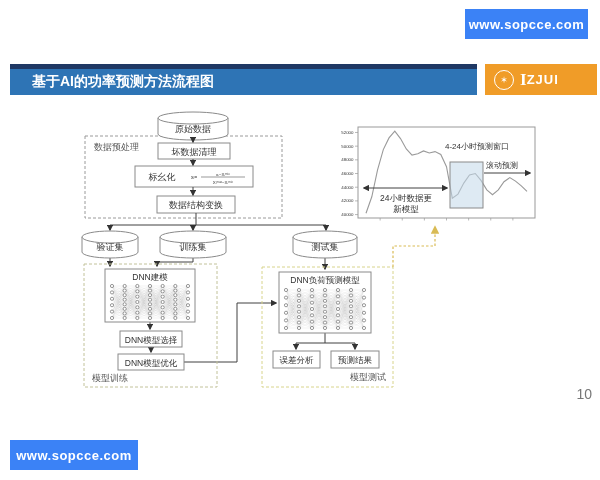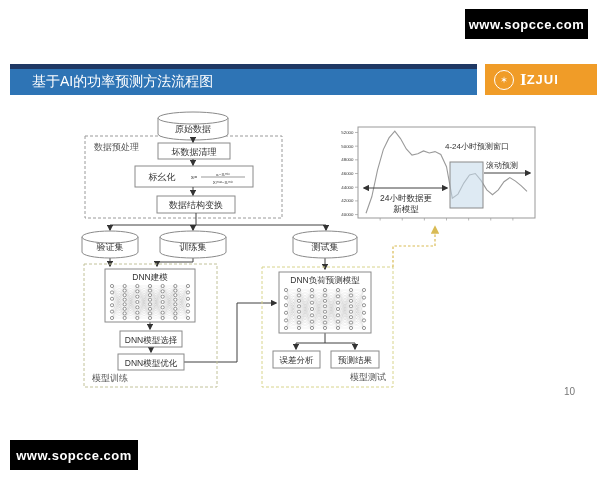--- a/index.html
+++ b/index.html
@@ -2,44 +2,44 @@
 <html><head>
 <meta charset="utf-8">
 <style>
   html,body{margin:0;padding:0;}
   body{
     width:600px;height:480px;position:relative;background:#ffffff;overflow:hidden;
     font-family:"Liberation Sans","DejaVu Sans",sans-serif;color:#333;
   }
   .abs{position:absolute;}
   .banner{
-    background:#000000;color:#fff;display:flex;align-items:center;justify-content:center;
+    background:#3b82f6;color:#fff;display:flex;align-items:center;justify-content:center;
     font-size:13px;font-weight:bold;letter-spacing:.5px;
   }
   #banner-top{left:465px;top:9px;width:123px;height:30px;}
   #banner-bottom{left:10px;top:440px;width:128px;height:30px;}
   #title-strip{left:10px;top:64px;width:467px;height:5px;background:#1f3864;}
   #title-bar{
     left:10px;top:69px;width:467px;height:26px;background:#2e74b5;color:#fff;
-    display:flex;align-items:center;font-size:14px;font-weight:normal;padding-left:22px;box-sizing:border-box;
+    display:flex;align-items:center;font-size:14px;font-weight:bold;padding-left:22px;box-sizing:border-box;
   }
   #logo-box{
     left:485px;top:64px;width:112px;height:31px;background:#f09c28;color:#fff;
     display:flex;align-items:center;box-sizing:border-box;padding-left:9px;
   }
   .seal{
     width:18px;height:18px;border:1.6px solid #fff;border-radius:50%;
     display:flex;align-items:center;justify-content:center;font-size:9px;color:#fff;flex:0 0 auto;
   }
   .block-i{
     font-family:"Liberation Serif","DejaVu Serif",serif;font-weight:bold;font-size:17px;
     margin-left:6px;line-height:1;
   }
   .logo-text{font-size:13px;font-weight:bold;margin-left:0;letter-spacing:1px;}
-  #page-num{right:25px;top:386px;font-size:10px;color:#777;margin-left:28px;}
+  #page-num{right:8px;top:386px;font-size:14px;color:#777;margin-left:28px;}
   svg text{fill:#333;font-family:"Liberation Sans","DejaVu Sans",sans-serif;}
   .t9{font-size:9px;}
   .t85{font-size:8.5px;}
   .t8{font-size:8px;}
   .grp-label{fill:#555;font-size:9px;}
   .shape{fill:#fff;stroke:#8a8a8a;stroke-width:1;}
   .edge{stroke:#404040;stroke-width:1;fill:none;}
 </style>
 </head>
 <body>

